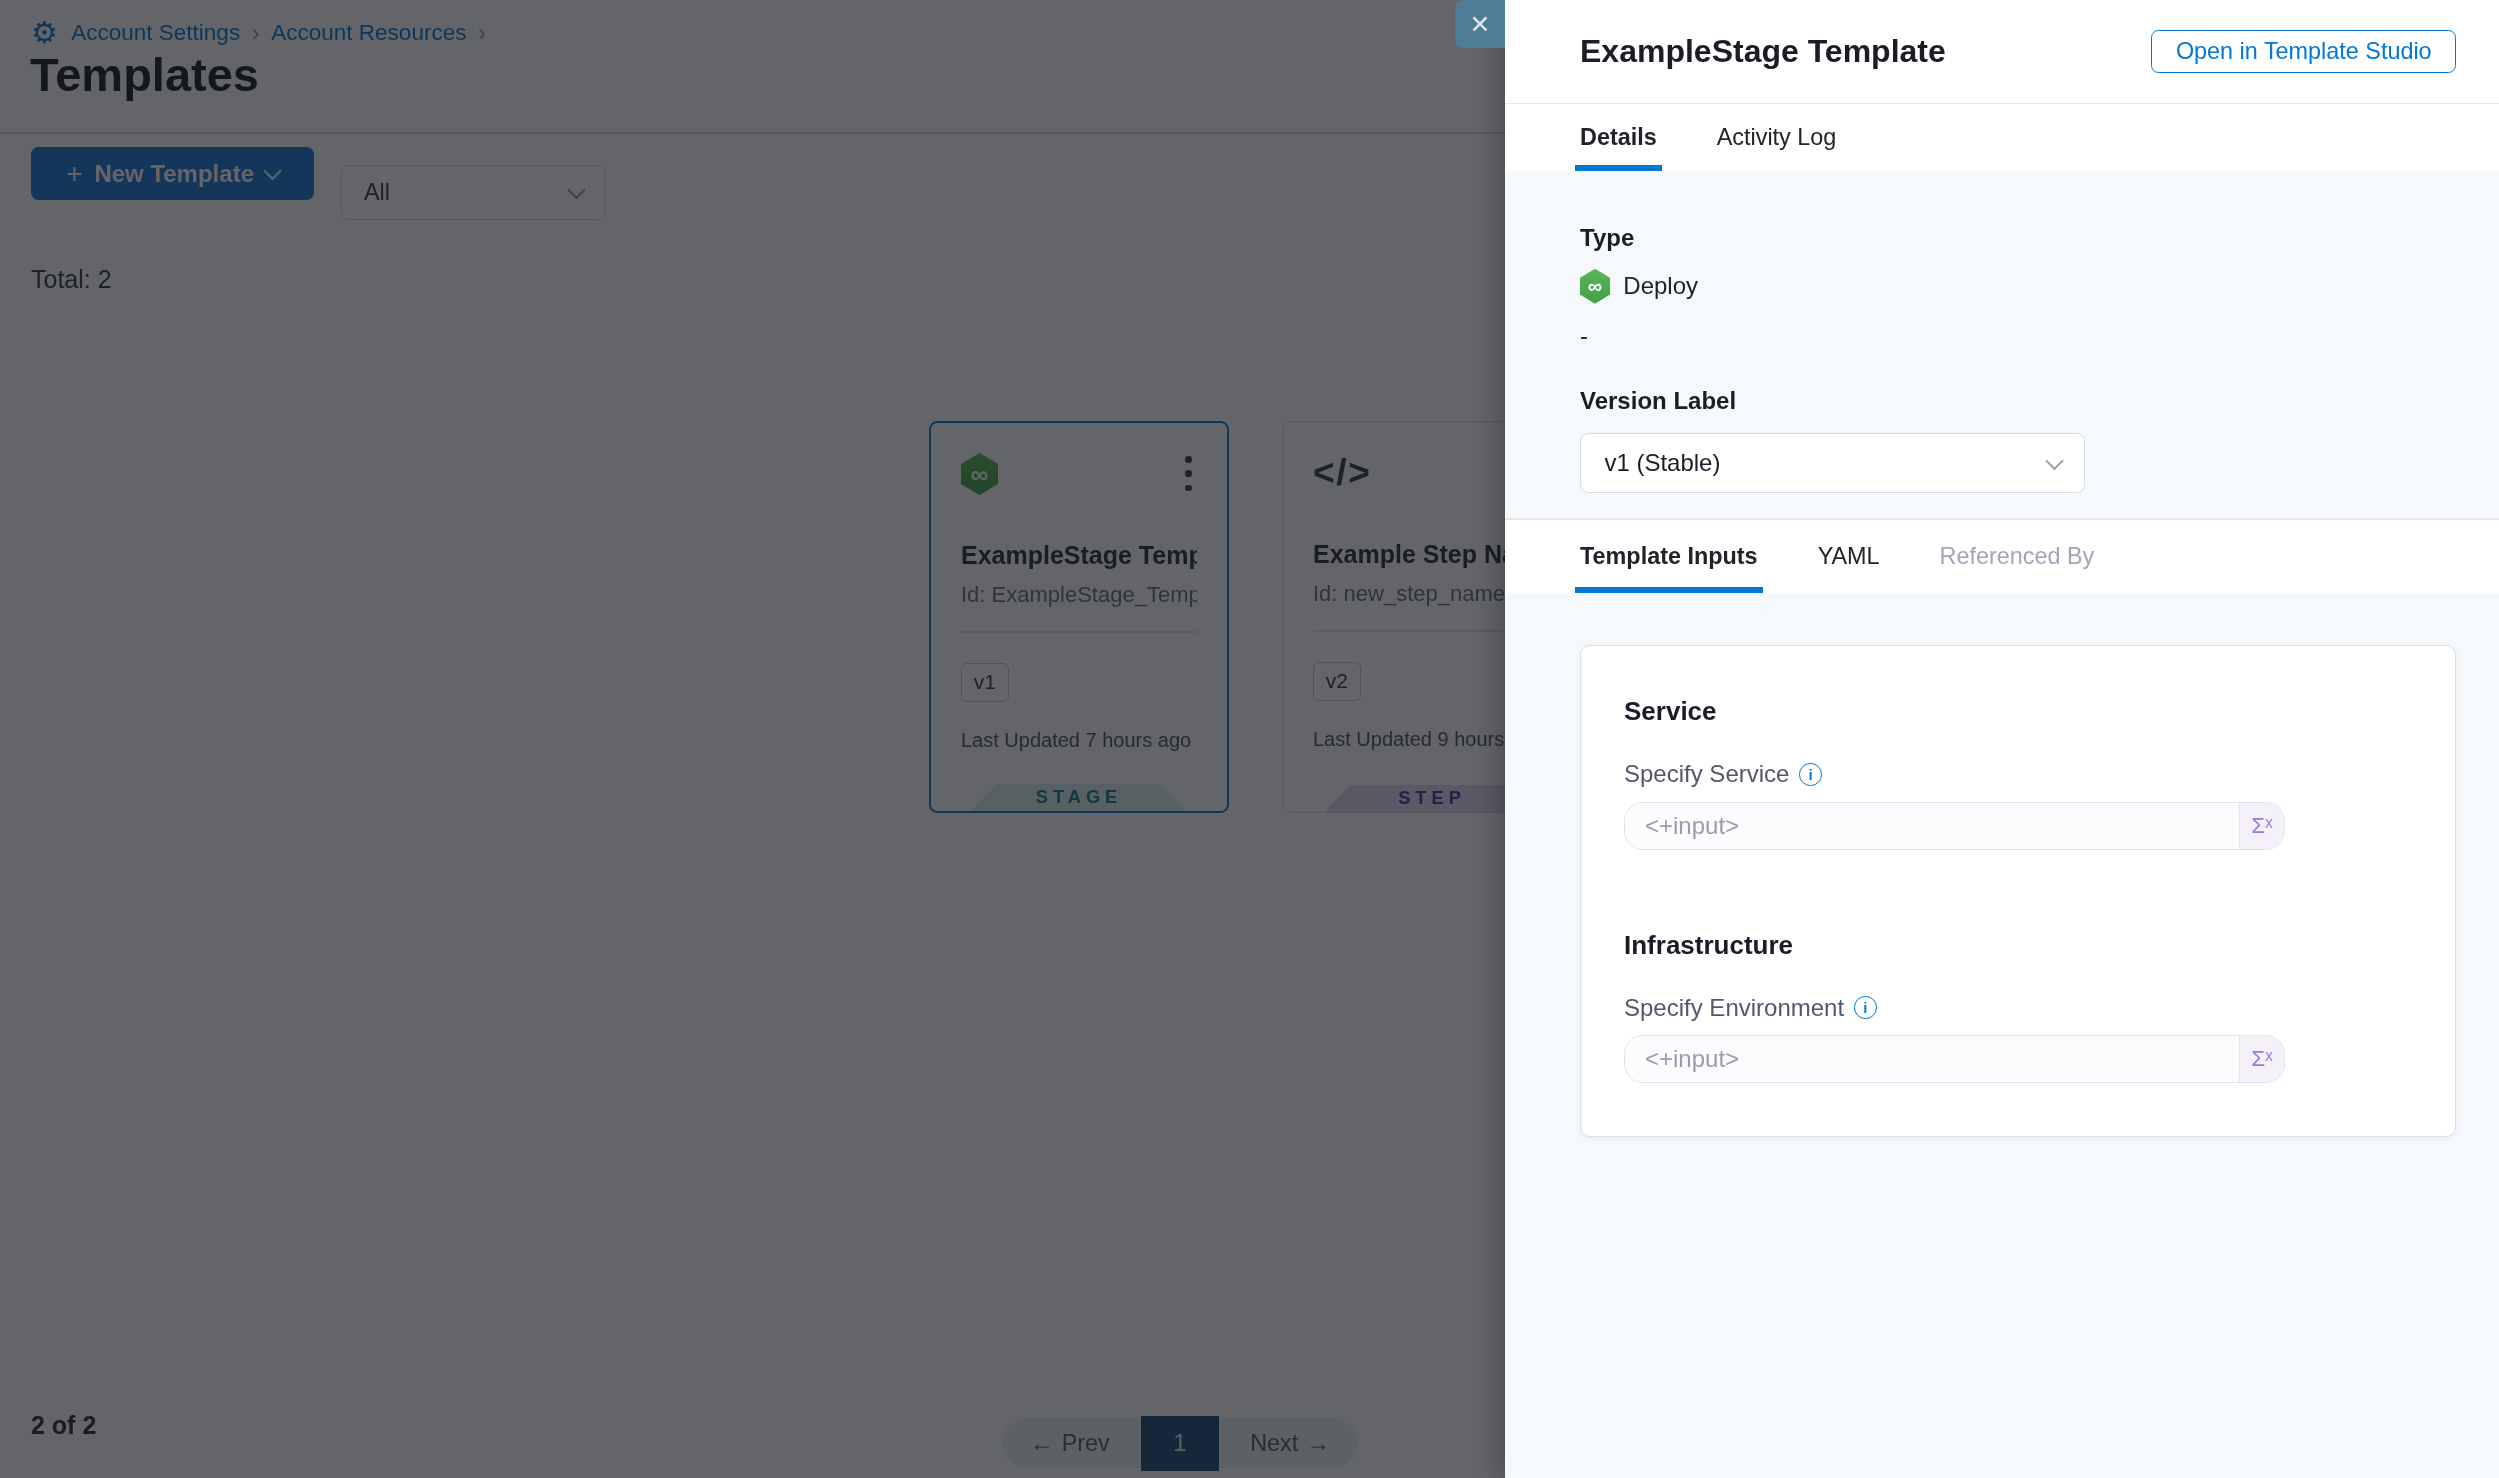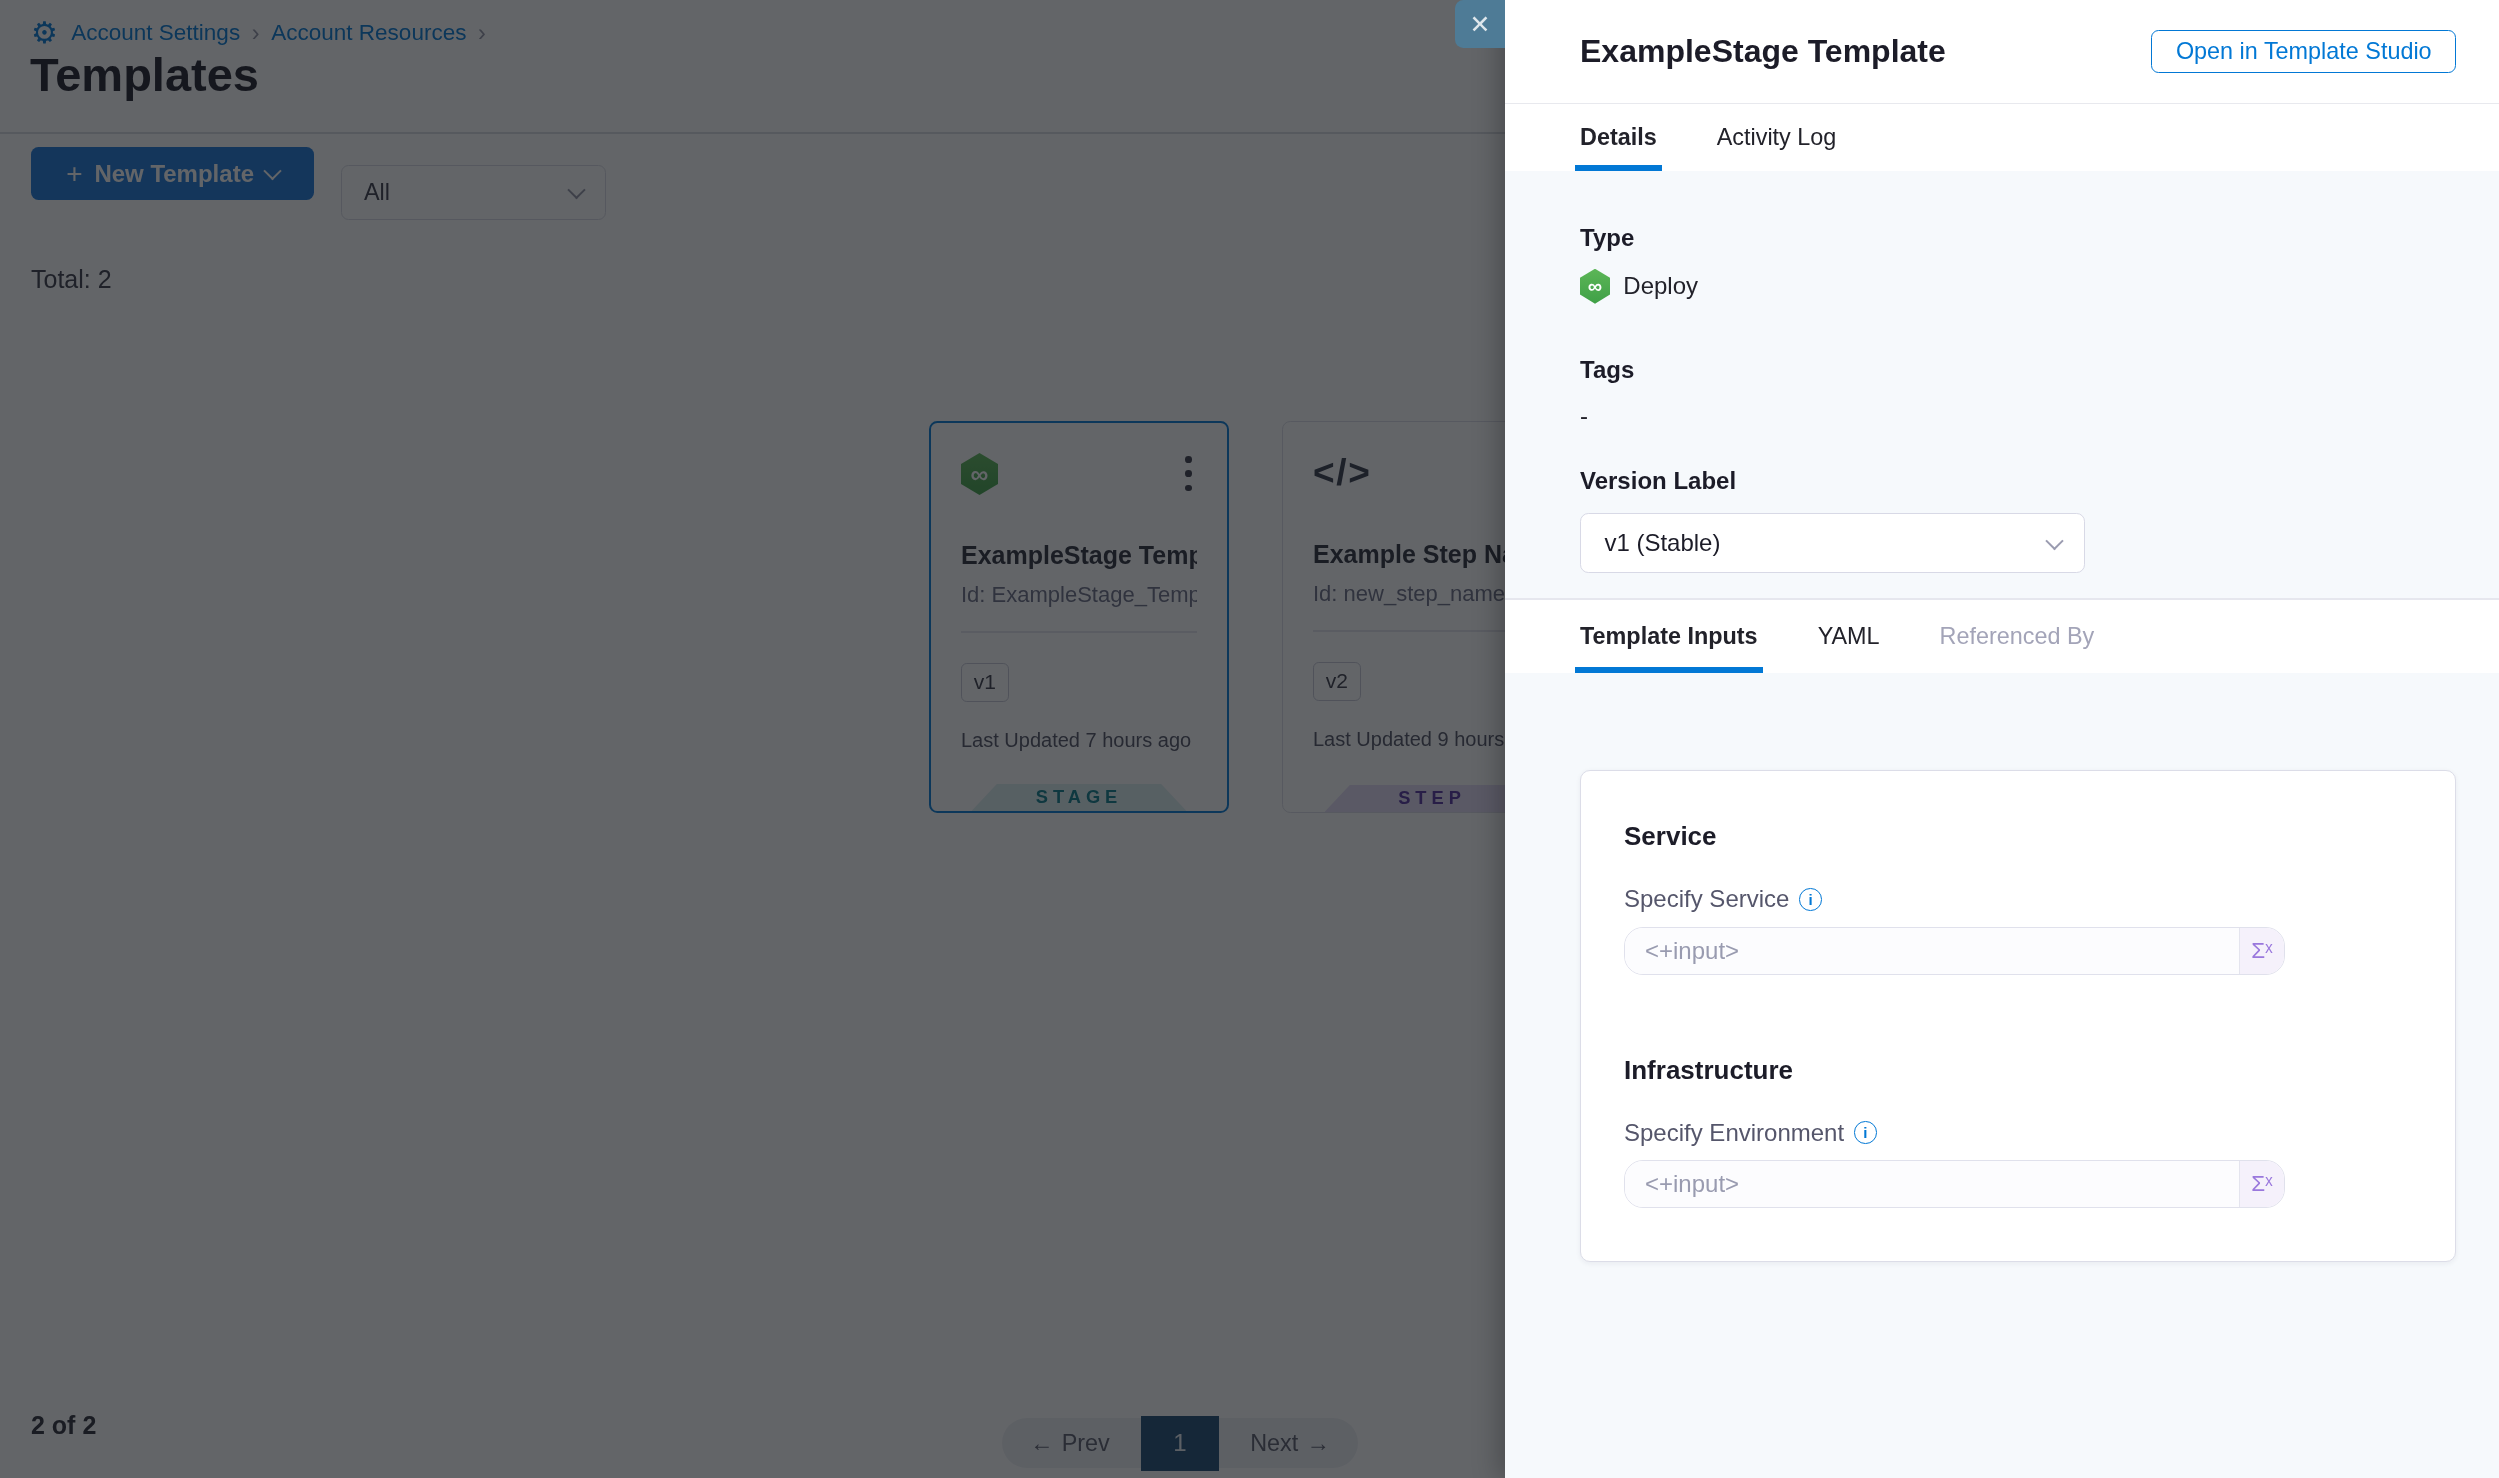--- a/index.html
+++ b/index.html
@@ -98,21 +98,21 @@
   .mt-ver{margin-top:37px;}
   .ver-select{margin-top:18.3px;width:505px;height:60px;background:#fff;border:1.7px solid #d8d9e6;
               border-radius:8.3px;display:flex;align-items:center;padding:0 23.4px;box-sizing:border-box;
               font-size:24px;color:#1c1c28;cursor:pointer;}
   .ver-select .chev{margin-left:auto;color:#9a9bb0;}
 
   .inputs-pane{flex:1 1 auto;background:#f6f9fc;padding:52px 43px 0 75px;}
   .inputs-head{display:flex;align-items:baseline;}
   .inputs-title{font-size:26px;font-weight:700;color:#1c1c28;}
   .inputs-total{margin-left:auto;font-size:22.5px;color:#686b84;}
-  .inputs-card{margin-top:45px;width:876px;height:492px;background:#fff;border:0.8px solid #dcdde8;
+  .inputs-card{width:876px;height:492px;background:#fff;border:0.8px solid #dcdde8;
                border-radius:10px;box-sizing:border-box;padding:50px 43px;box-shadow:0 1.7px 5px rgba(40,41,61,0.06);}
   .sec-title{font-size:26px;font-weight:700;color:#1c1c28;}
   .spec-label{display:flex;align-items:center;gap:10px;margin-top:33px;font-size:24px;color:#55566b;}
   .info-icon{width:22.5px;height:22.5px;border:1.7px solid #0278d5;border-radius:50%;color:#0278d5;
              font-size:15px;font-weight:700;display:flex;align-items:center;justify-content:center;
              box-sizing:border-box;cursor:pointer;font-style:normal;}
   .input-row{margin-top:13.3px;display:flex;width:661px;height:48px;border:1.7px solid #e0e1ec;
              border-radius:19px;overflow:hidden;background:#fff;box-sizing:border-box;}
   .input-box{flex:1;border:none;outline:none;background:#fcfcfe;font-size:24px;color:#22222a;
              padding:0 20px;font-family:inherit;min-width:0;}
@@ -215,21 +215,20 @@
     </div>
 
     <div class="details-pane">
       <div class="fld-label">Type</div>
       <div class="type-row">
         <span class="hexagon sm">
           <span class="inf">∞</span>
         </span>
         <span class="type-val">Deploy</span>
       </div>
-      <div class="fld-label mt-tags">Tags</div>
       <div class="tags-val">-</div>
       <div class="fld-label mt-ver">Version Label</div>
       <div class="ver-select">
         <span>v1 (Stable)</span>
         <span class="chev"></span>
       </div>
     </div>
 
     <div class="tabs tabs2">
       <span class="tab active">Template Inputs</span>

